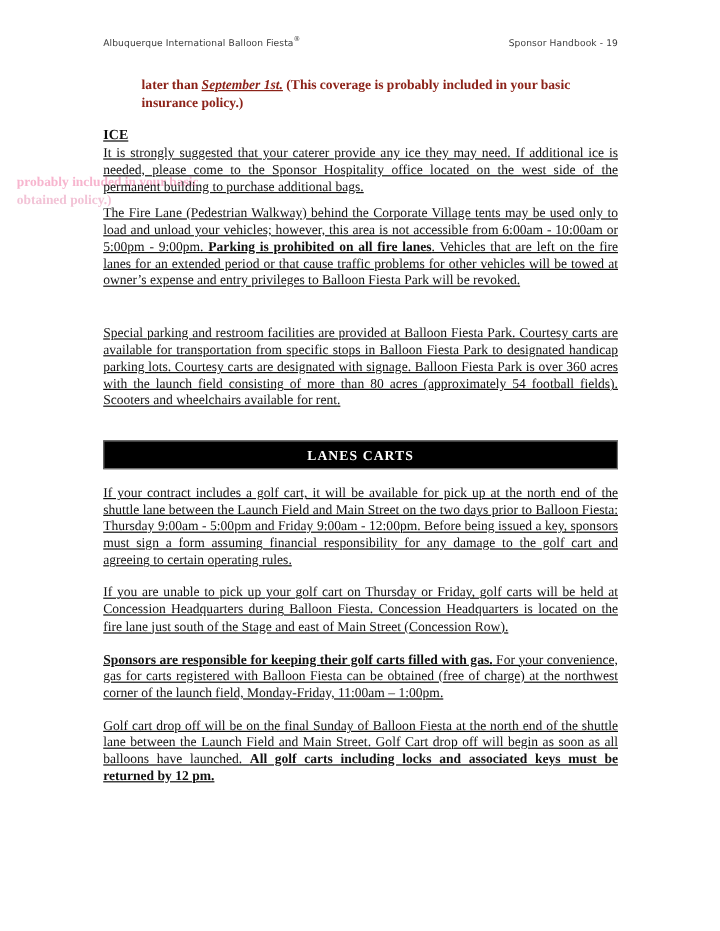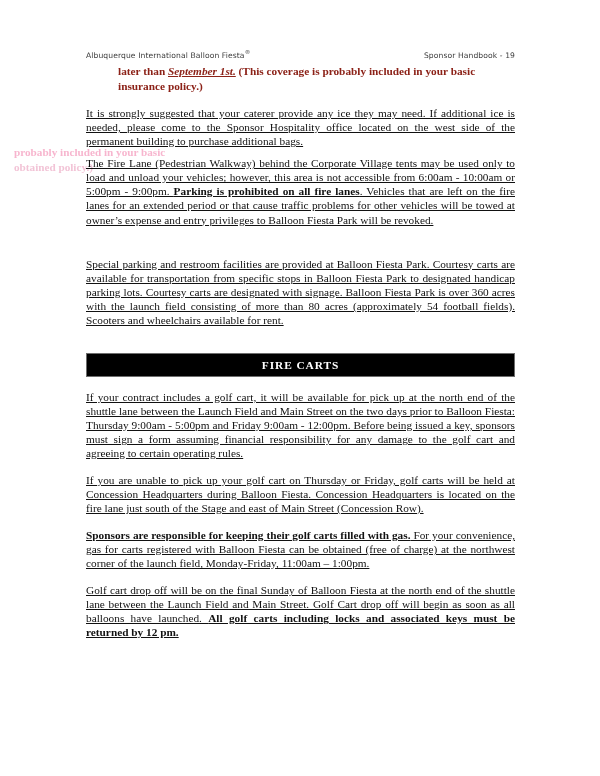--- a/index.html
+++ b/index.html
@@ -32,21 +32,20 @@
     display: flex;
     justify-content: space-between;
     align-items: baseline;
     font-family: "DejaVu Sans", "Liberation Sans", sans-serif;
     font-size: 7.6px;
     color: #3b3b3b;
     letter-spacing: 0.1px;
   }
   .running-header .hdr-right {
     white-space: nowrap;
-    margin-top: 20px;
   }
   .reg-mark {
     font-size: 5.6px;
     vertical-align: super;
     line-height: 0;
   }
 
   
   .content {
     position: absolute;
@@ -158,34 +157,35 @@
     <div><span>Albuquerque International Balloon Fiesta</span><span class="reg-mark">®</span></div>
     <div class="hdr-right">Sponsor Handbook - 19</div>
   </div>
 
   <div class="content">
 
     <p class="carryover"><span>later than </span><span class="u-ital">September 1st.</span><span>  (This coverage is probably included in your basic insurance policy.)</span></p>
 
     <div class="gap-md"></div>
 
+    <div class="heading">ICE</div>
     <p class="body-text">It is strongly suggested that your caterer provide any ice they may need.  If additional ice is needed, please come to the Sponsor Hospitality office located on the west side of the permanent building to purchase additional bags.</p>
 
     <div class="gap-sm"></div>
 
     <p class="body-text"><span>The Fire Lane (Pedestrian Walkway) behind the Corporate Village tents may be used only to load and unload your vehicles; however, this area is not accessible from 6:00am - 10:00am or 5:00pm - 9:00pm.  </span><span class="u-bold">Parking is prohibited on all fire lanes</span><span>.  Vehicles that are left on the fire lanes for an extended period or that cause traffic problems for other vehicles will be towed at owner’s expense and entry privileges to Balloon Fiesta Park will be revoked.</span></p>
 
     <div class="gap-xl"></div>
 
     <p class="body-text">Special parking and restroom facilities are provided at Balloon Fiesta Park.  Courtesy carts are available for transportation from specific stops in Balloon Fiesta Park to designated handicap parking lots. Courtesy carts are designated with signage.  Balloon Fiesta Park is over 360 acres with the launch field consisting of more than 80 acres (approximately 54 football fields). Scooters and wheelchairs available for rent.</p>
 
     <div class="gap-lg"></div>
 
     <div class="banner">
-      <span class="banner-label">FIRE CARTS</span>
+      <span class="banner-label">LANES CARTS</span>
     </div>
 
     <div class="gap-md"></div>
 
     <p class="body-text">If your contract includes a golf cart, it will be available for pick up at the north end of the shuttle lane between the Launch Field and Main Street on the two days prior to Balloon Fiesta: Thursday 9:00am - 5:00pm and Friday 9:00am - 12:00pm. Before being issued a key, sponsors must sign a form assuming financial responsibility for any damage to the golf cart and agreeing to certain operating rules.</p>
 
     <div class="gap-md"></div>
 
     <p class="body-text">If you are unable to pick up your golf cart on Thursday or Friday, golf carts will be held at Concession Headquarters during Balloon Fiesta. Concession Headquarters is located on the fire lane just south of the Stage and east of Main Street (Concession Row).</p>
 

